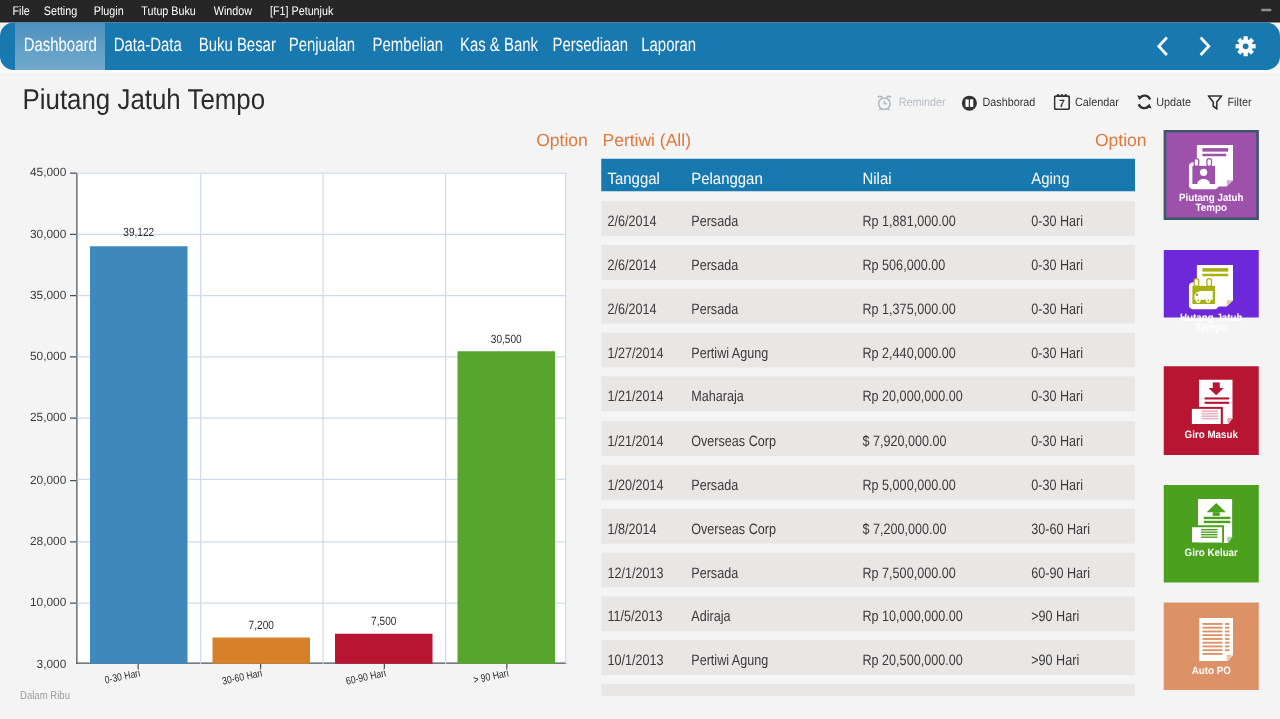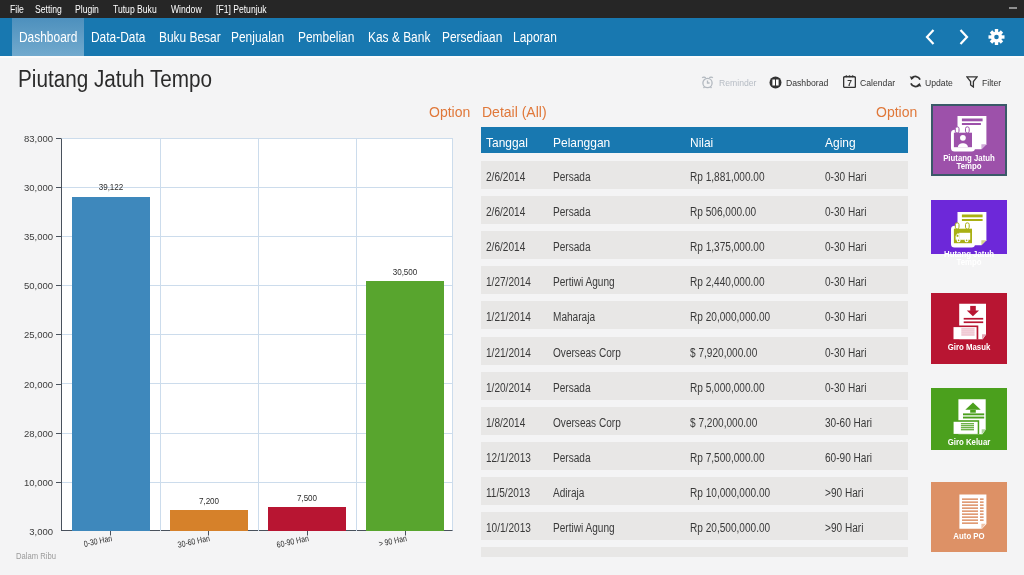--- a/index.html
+++ b/index.html
@@ -6,21 +6,21 @@
 html,body { width:1024px; height:575px; }
 body { font-family:"Liberation Sans", sans-serif; background:#f4f4f5; position:relative; overflow:hidden; }
 .abs { position:absolute; }
 
 
 .menubar { position:absolute; top:0; left:0; width:1024px; height:18px; background:#262626; }
 .menubar span { position:absolute; color:#fff; font-size:10px; line-height:20px; white-space:nowrap; display:inline-block; transform:scaleX(0.86); transform-origin:0 50%; }
 .minbtn { position:absolute; top:7px; right:7px; width:8px; height:2px; background:#8f8f8f; }
 
 
-.nav { position:absolute; top:18px; left:0; width:1024px; height:38px; background:#1878b0; }
+.nav { position:absolute; top:18px; left:0; width:1024px; height:38px; background:#1878b0;border-radius:11px; }
 .tabactive { position:absolute; left:12px; top:0; width:72px; height:38px; background:linear-gradient(180deg,#4d90bd,#72aace); }
 .nav span { position:absolute; color:#fff; font-size:15.5px; line-height:38px; white-space:nowrap; display:inline-block; transform:scaleX(0.77); transform-origin:0 50%; }
 .navico { position:absolute; top:0; height:38px; }
 
 
 .heading { position:absolute; left:18px; top:68px; font-size:23px; line-height:23px; color:#2b2b2b; transform:scaleX(0.90); transform-origin:0 50%; white-space:nowrap; }
 
 
 .tb { position:absolute; top:77px; font-size:9.5px; line-height:12px; color:#333; white-space:nowrap; display:inline-block; transform:scaleX(0.91); transform-origin:0 50%; }
 .tb.gray { color:#b6bcc4; }
@@ -138,41 +138,41 @@
     <path d="M1.9 8.4 A5 5 0 0 0 10.3 9.8"></path>
   </g>
   <path d="M0.7 1.2 L2.4 5 L5.4 2.4 Z" fill="#333"></path>
   <path d="M12.3 11.8 L10.6 8 L7.6 10.6 Z" fill="#333"></path>
 </svg>
 <svg class="abs" style="left:966px;top:76px" width="12" height="12" viewBox="0 0 12 12">
   <path d="M0.8 0.8 H11.2 L7.4 5.6 V11 L4.6 9 V5.6 Z" fill="none" stroke="#333" stroke-width="1.3"></path>
 </svg>
 
 <span class="opt" style="left:429px;top:106px">Option</span>
-<span class="opt" style="left:482px;top:106px">Detail (All)</span>
+<span class="opt" style="left:482px;top:106px">Pertiwi (All)</span>
 <span class="opt" style="left:876px;top:106px">Option</span>
 
 <div class="plot">
   <div class="hgrid" style="top:48px"></div>
   <div class="hgrid" style="top:97px"></div>
   <div class="hgrid" style="top:146px"></div>
   <div class="hgrid" style="top:195px"></div>
   <div class="hgrid" style="top:244px"></div>
   <div class="hgrid" style="top:294px"></div>
   <div class="hgrid" style="top:343px"></div>
   <div class="vgrid" style="left:98px"></div>
   <div class="vgrid" style="left:196px"></div>
   <div class="vgrid" style="left:294px"></div>
   <div class="bar" style="left:10px;top:58px;height:334px;background:#3e88bc"></div>
   <div class="bar" style="left:108px;top:371px;height:21px;background:#d6812a"></div>
   <div class="bar" style="left:206px;top:368px;height:24px;background:#b81532"></div>
   <div class="bar" style="left:304px;top:142px;height:250px;background:#58a52e"></div>
 </div>
 
-<span class="ylab" style="left:8px;top:133px">83,000</span>
+<span class="ylab" style="left:8px;top:133px">45,000</span>
 <span class="ylab" style="left:8px;top:182px">30,000</span>
 <span class="ylab" style="left:8px;top:231px">35,000</span>
 <span class="ylab" style="left:8px;top:280px">50,000</span>
 <span class="ylab" style="left:8px;top:329px">25,000</span>
 <span class="ylab" style="left:8px;top:379px">20,000</span>
 <span class="ylab" style="left:8px;top:428px">28,000</span>
 <span class="ylab" style="left:8px;top:477px">10,000</span>
 <span class="ylab" style="left:8px;top:526px">3,000</span>
 
 <div class="ytick" style="top:138px"></div>
@@ -325,21 +325,21 @@
     <g fill="#eab4c2">
       <rect x="9.3" y="25.3" width="13.3" height="1.3"></rect>
       <rect x="9.3" y="27.3" width="13.3" height="1.3"></rect>
       <rect x="9.3" y="29.3" width="13.3" height="1.3"></rect>
       <rect x="9.3" y="31.3" width="13.3" height="1.3"></rect>
     </g>
   </svg>
   <div class="lbl" style="top:50px">Giro Masuk</div>
 </div>
 
-<div class="tile" style="top:388px;height:62px;background:#4ba01d">
+<div class="tile" style="top:388px;height:78px;background:#4ba01d">
   <svg class="abs" style="left:21px;top:10px" width="36" height="38" viewBox="0 0 36 38">
     <path d="M6.4 1.2 H33.7 V31.5 L30.5 36.3 H6.4 Z" fill="#fff"></path>
     <path d="M29.7 36.5 V31.3 H34.1 Z" fill="#aed49d"></path>
     <path d="M13.3 11.8 H28.7 L21 4.4 Z" fill="#4ba01d"></path>
     <rect x="18.2" y="11.8" width="5.6" height="2.9" fill="#4ba01d"></rect>
     <rect x="11" y="15.4" width="21.2" height="1.9" fill="#4ba01d"></rect>
     <rect x="11" y="18.6" width="21.2" height="1.9" fill="#4ba01d"></rect>
     <rect x="0.2" y="22.2" width="27" height="14" fill="#4ba01d"></rect>
     <rect x="1.6" y="23.8" width="24.1" height="12.1" fill="#fff"></rect>
     <g fill="#4ba01d">

